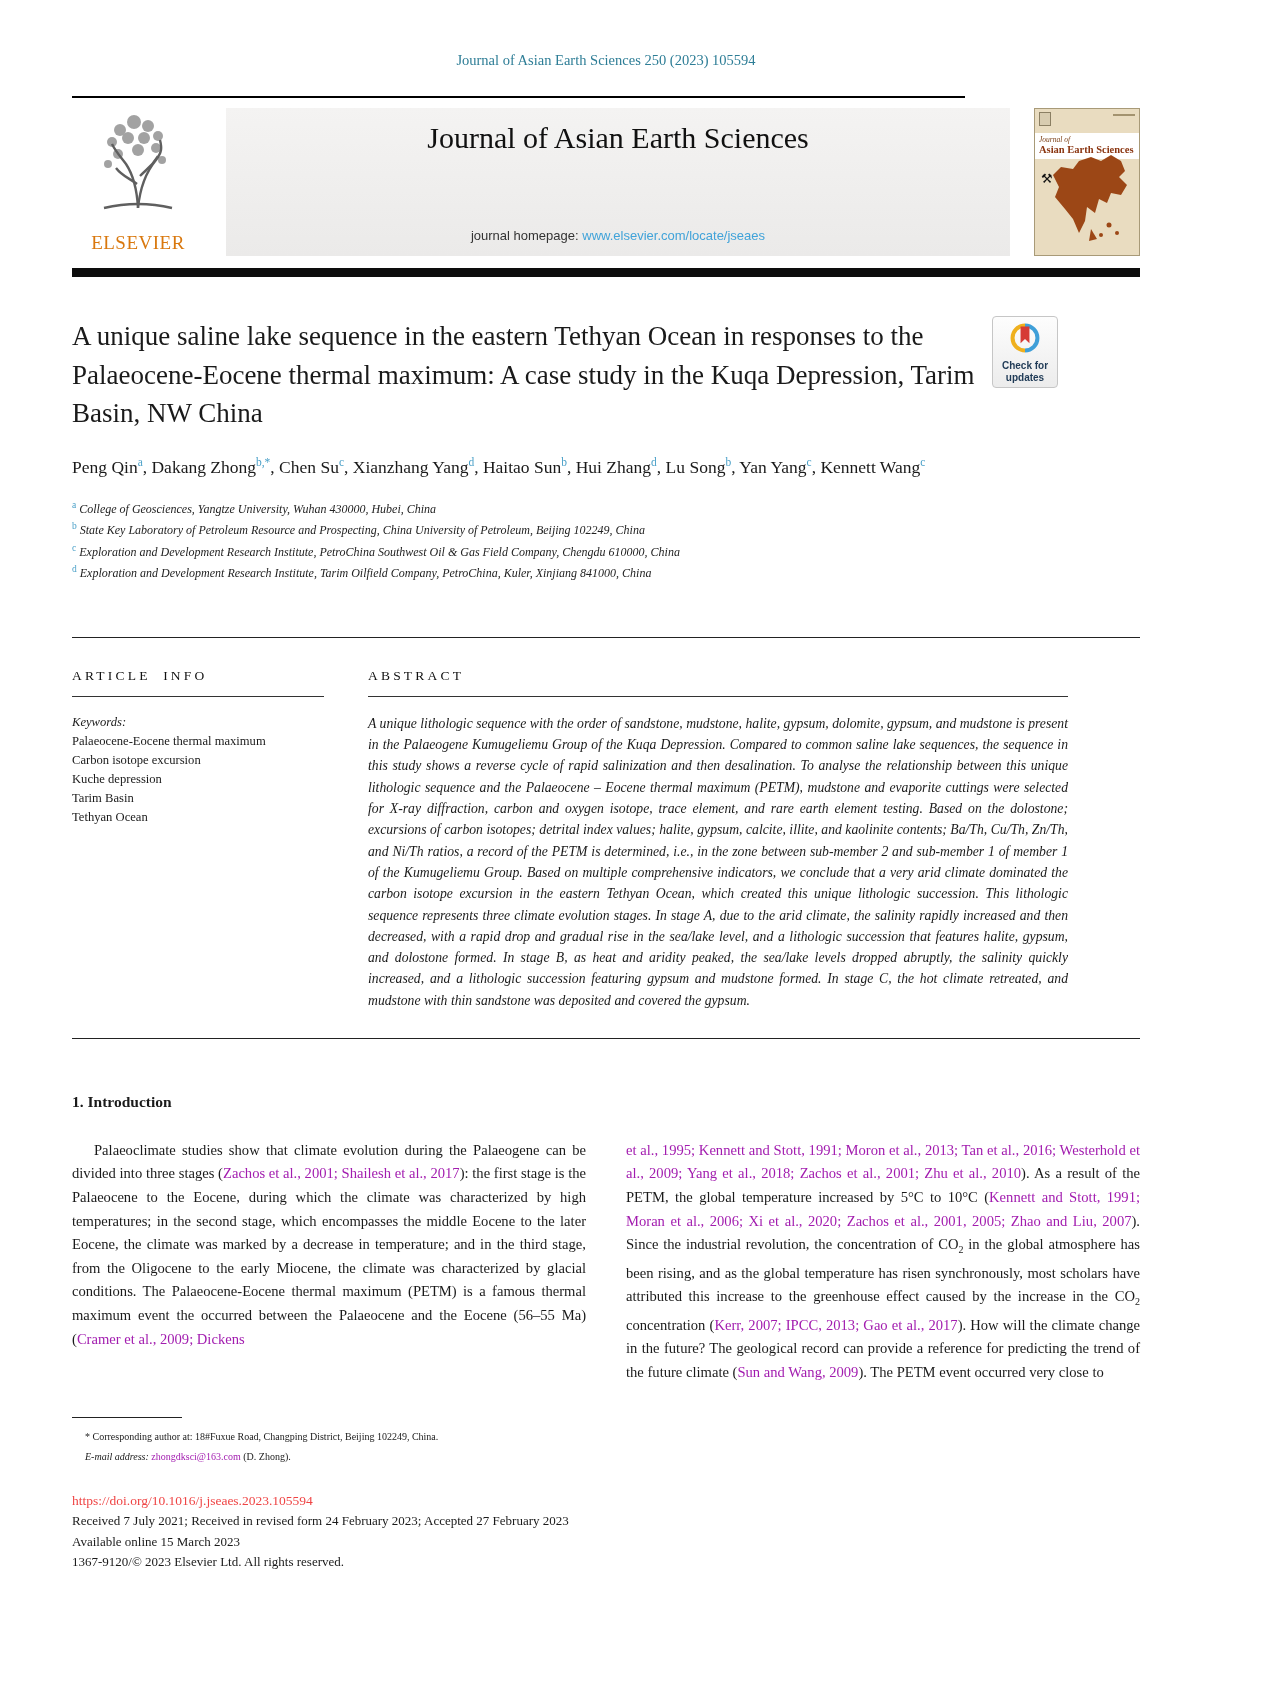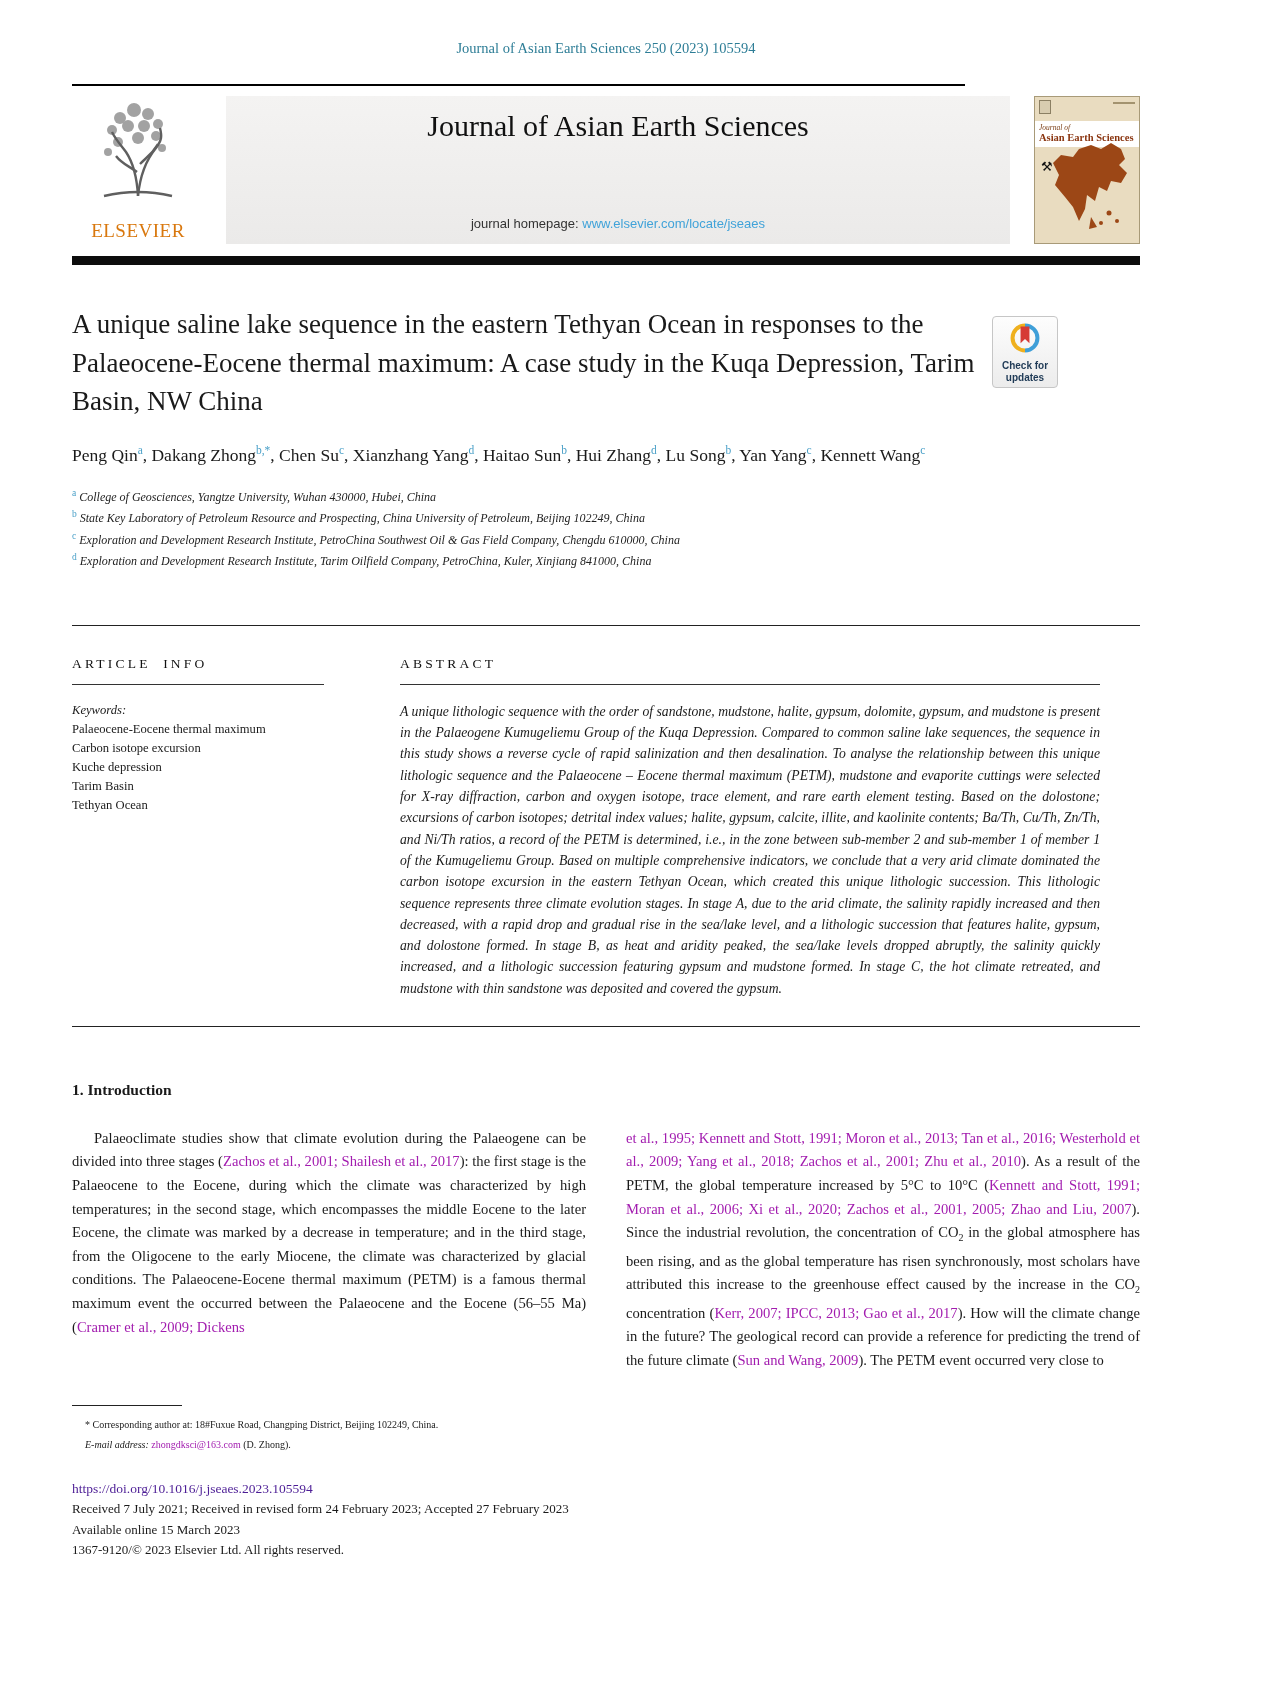--- a/index.html
+++ b/index.html
@@ -1,18 +1,18 @@
 <!DOCTYPE html>
 <html><head>
 <meta charset="utf-8">
 <style>
   html,body{margin:0;padding:0;background:#fff;}
   .page{
     width:1212px;height:1690px;position:relative;box-sizing:border-box;
-    padding:40px 72px 0;overflow:hidden;background:#fff;
+    padding:52px 72px 0;overflow:hidden;background:#fff;
     font-family:"Liberation Serif",serif;color:#1a1a1a;
   }
   .top-citation{text-align:center;font-size:14.5px;color:#2d7d96;margin-bottom:27px;}
   .top-rule{border-top:2px solid #000;width:893px;}
   .masthead{display:flex;margin-top:10px;height:148px;}
   .logo-col{width:132px;display:flex;flex-direction:column;align-items:center;}
   .els-word{font-size:19px;color:#d9780e;letter-spacing:.5px;margin-top:16px;}
   .mast-box{flex:1;margin-left:22px;background:linear-gradient(180deg,#f4f3f2,#ebeae9);
     display:flex;flex-direction:column;justify-content:space-between;text-align:center;padding:13px 10px;box-sizing:border-box;}
   .contents-line,.homepage-line{font-family:"Liberation Sans",sans-serif;font-size:13px;color:#333;}
@@ -30,38 +30,38 @@
   .badge{position:absolute;top:316px;right:154px;width:66px;box-sizing:border-box;
     background:linear-gradient(180deg,#fdfdfd,#ececec);border:1px solid #c6c6c6;border-radius:4px;
     text-align:center;padding:5px 2px 4px;cursor:pointer;}
   .badge-text{font-family:"Liberation Sans",sans-serif;font-size:10px;font-weight:bold;color:#1f3a56;line-height:11.5px;margin-top:2px;}
   h1.title{font-size:27px;font-weight:normal;line-height:38.5px;margin:40px 0 0;max-width:908px;}
   .authors{margin-top:17px;font-size:17.5px;line-height:27.5px;max-width:930px;}
   .authors sup{color:#4aa0c8;font-size:11.5px;}
   .affils{margin-top:15px;font-size:12px;font-style:italic;line-height:17.5px;color:#222;}
   .affils sup{color:#4aa0c8;font-style:normal;font-size:9.5px;}
   .rule-full{border-top:1.3px solid #222;margin-top:54px;}
-  .info-grid{display:grid;grid-template-columns:252px 700px;column-gap:76px;margin-top:30px;min-height:370px;}
+  .info-grid{display:grid;grid-template-columns:252px 700px;column-gap:44px;margin-top:30px;min-height:370px;}
   .col-heading{font-size:13.5px;letter-spacing:3.2px;word-spacing:6px;color:#111;}
   .col-rule{border-top:1px solid #333;margin-top:12px;}
   .kw-label{font-style:italic;font-size:12.6px;margin-top:16px;line-height:19px;}
   .kw{font-size:12.6px;line-height:19px;}
   .abs-text{font-size:13.7px;line-height:21.3px;text-align:justify;margin:16px 0 0;font-style:italic;}
   .rule-bottom{border-top:1.3px solid #222;}
   h2.intro{font-size:15.5px;margin:54px 0 0;font-weight:bold;}
   .body-cols{display:grid;grid-template-columns:1fr 1fr;column-gap:40px;margin-top:28px;}
   .body-col{font-size:14.6px;line-height:23.6px;text-align:justify;margin:0;}
   .indent{text-indent:22px;}
   .ref-link{color:#a21caf;cursor:pointer;}
   sub{font-size:10px;}
   .footnote-rule{width:110px;border-top:1.2px solid #222;margin-top:32px;}
   .footnote{font-size:10px;line-height:20px;margin-top:9px;padding-left:13px;}
   .it{font-style:italic;}
   .footer{margin-top:24px;font-size:13px;line-height:20.5px;}
-  .doi{color:#4c1d95;cursor:pointer;font-size:13.5px;}
+  .doi{color:#ef4444;cursor:pointer;font-size:13.5px;}
 </style>
 </head>
 <body>
 
 <div class="page">
 
   <div class="top-citation">Journal of Asian Earth Sciences 250 (2023) 105594</div>
   <div class="top-rule"></div>
 
   <div class="masthead">

